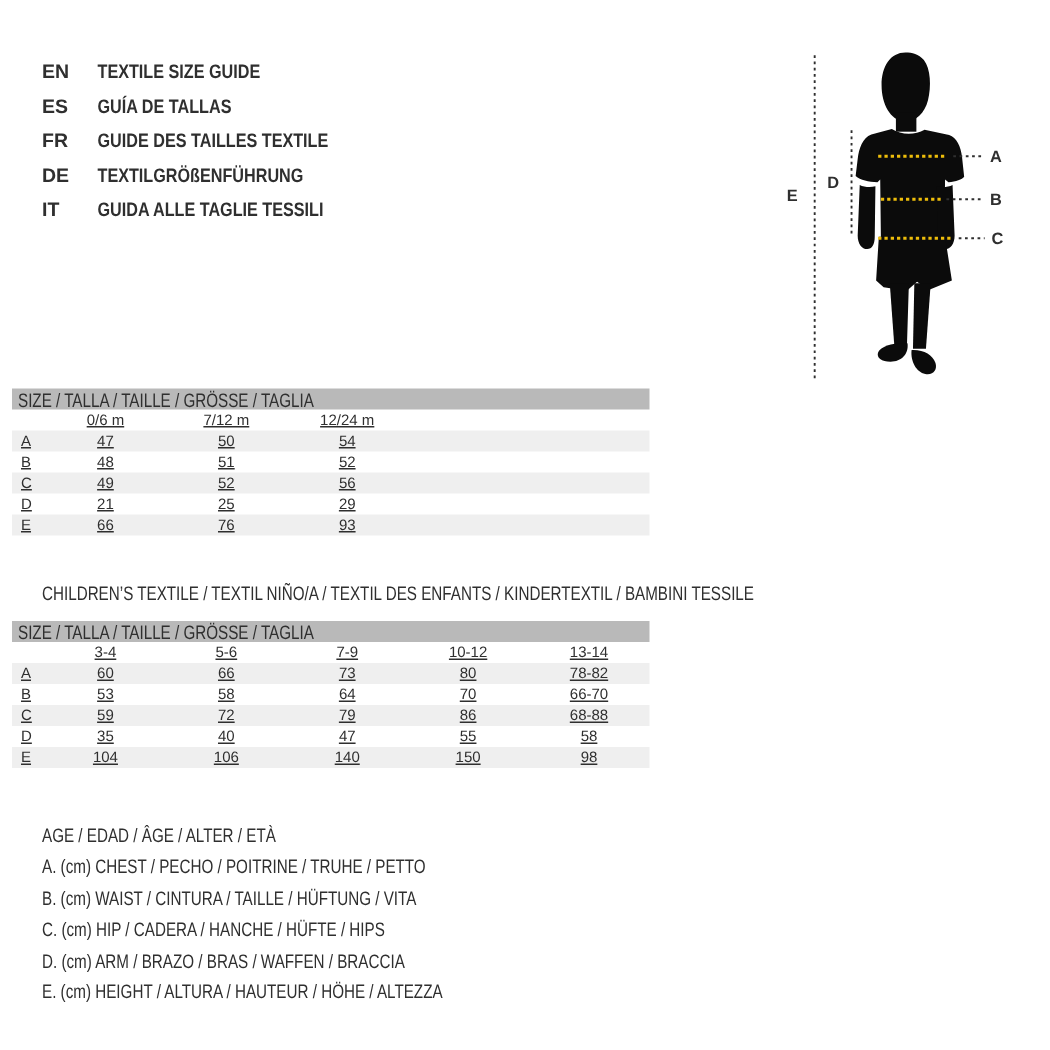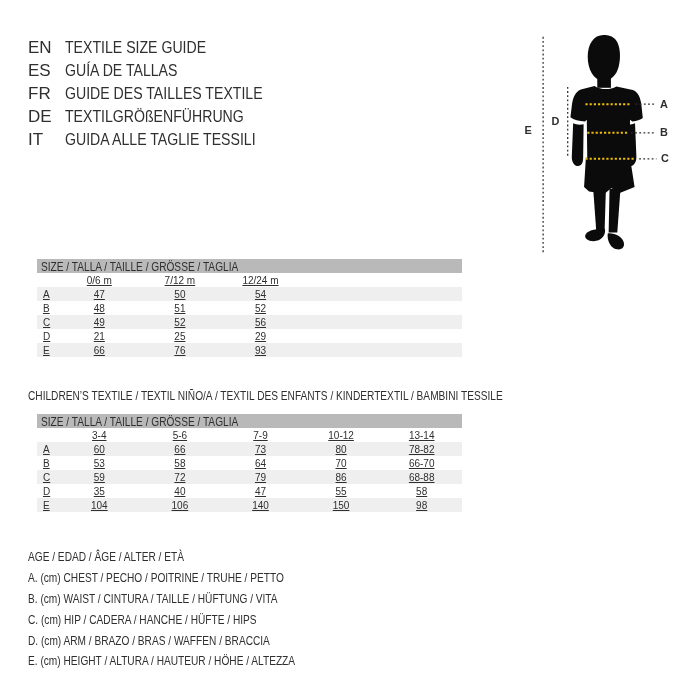--- a/index.html
+++ b/index.html
@@ -1,35 +1,35 @@
 <!DOCTYPE html>
 <html><head>
 <meta charset="utf-8">
 <style>
   html,body{margin:0;padding:0;background:#fff;}
   body{width:700px;height:700px;font-family:"Liberation Sans","DejaVu Sans",sans-serif;color:#2f2f2f;}
   .page{position:relative;width:700px;height:700px;background:#fff;overflow:hidden;}
 
   
   .lang-list{position:absolute;left:28px;top:36px;}
-  .lang-row{display:flex;height:23px;align-items:center;font-size:17px;}
+  .lang-row{display:flex;height:23px;align-items:center;font-size:13px;font-weight:bold;}
   .lang-code{width:37px;flex:0 0 37px;}
   .lang-title{display:inline-block;transform:scaleX(.83);transform-origin:0 50%;white-space:nowrap;}
 
   
   .cond{display:inline-block;transform:scaleX(.78);transform-origin:0 50%;white-space:nowrap;}
 
   
   .figure{position:absolute;left:500px;top:25px;}
 
   
   .tbl-title{position:absolute;left:28px;height:14px;font-size:13px;}
   .babies-title{top:232px;}
   .children-title{top:388px;}
-  .size-table{position:absolute;left:37px;width:425px;}
+  .size-table{position:absolute;left:8px;width:425px;}
   .babies-table{top:259px;}
   .children-table{top:414px;}
   .size-band{height:14px;background:#b9b9b9;display:flex;align-items:center;padding-left:4px;font-size:13px;}
   .row{display:grid;height:14px;align-items:center;font-size:10px;text-decoration:underline;}
   .babies-table .row{grid-template-columns:22px repeat(3,80.6px) 1fr;}
   .children-table .row{grid-template-columns:22px repeat(5,80.6px);}
   .row.stripe{background:#efefef;}
   .cell{text-align:center;}
   .label-cell{text-align:left;padding-left:6px;}
 

